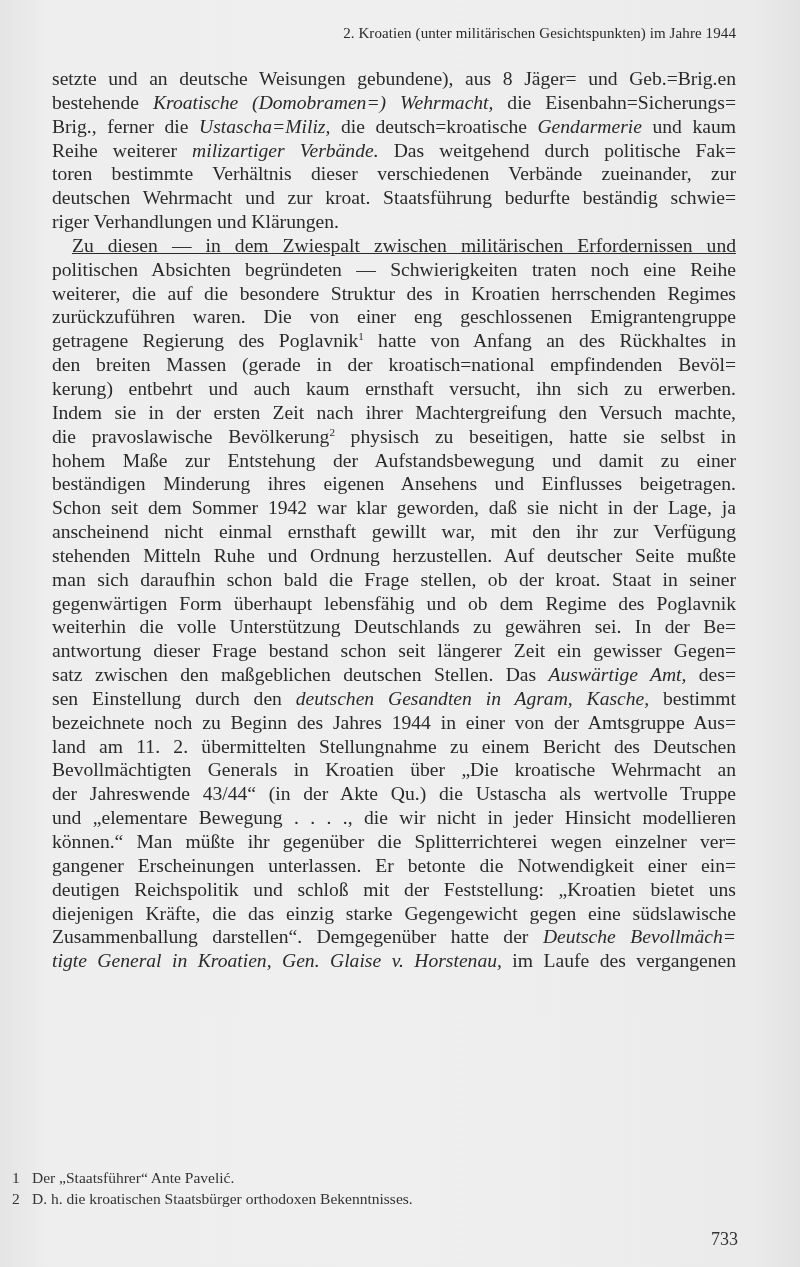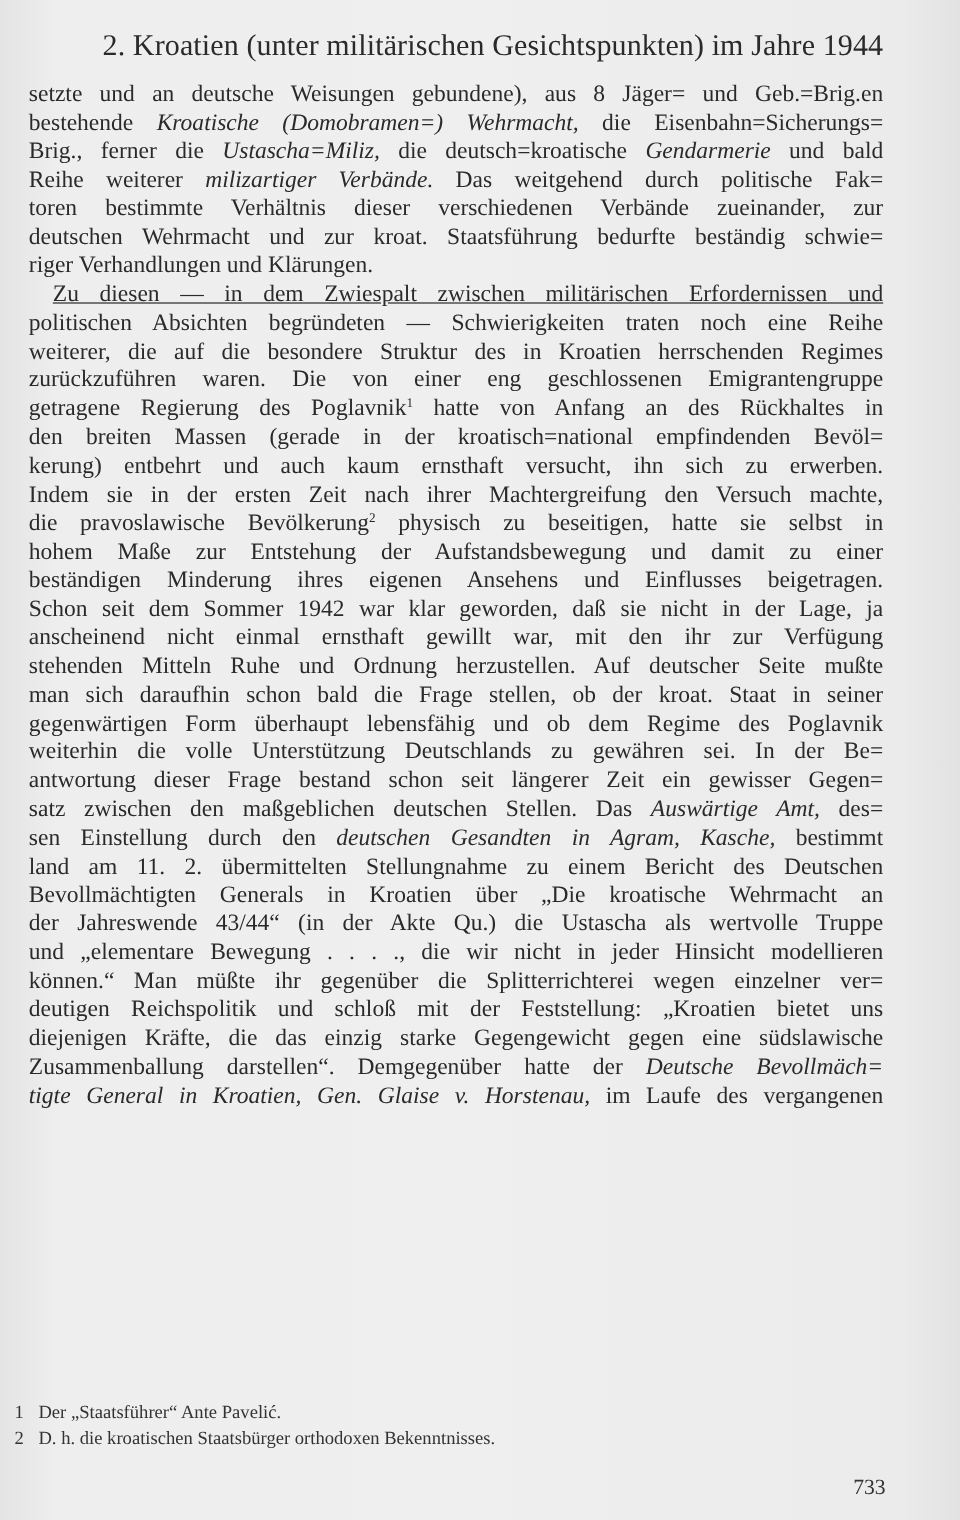--- a/index.html
+++ b/index.html
@@ -15,40 +15,41 @@
     .page {
       position: absolute;
       left: 0; top: 0;
       width: 800px; height: 1267px;
       background: linear-gradient(90deg, #e4e4e4 0%, #eeeeee 6%, #efefef 50%, #ebebeb 94%, #e2e2e2 100%);
     }
     .running-head {
       position: absolute;
       top: 25px;
       right: 64px;
-      font-size: 25px;
+      font-size: 15px;
       letter-spacing: 0.1px;
       white-space: nowrap;
     }
     .body-text {
       position: absolute;
       left: 24px;
       top: 67px;
       width: 712px;
       font-size: 19.6px;
       line-height: 23.85px;
       text-align: justify;
     }
     .line {
       display: block;
       text-align: justify;
       text-align-last: justify;
       white-space: nowrap;
       height: 23.85px;
       overflow: visible;
+      margin-left: 28px;
     }
     .line.last { text-align-last: left; }
     .line.indent { padding-left: 20px; text-decoration: underline; }
     .line i, .it { font-style: italic; }
     sup { font-size: 11px; line-height: 0; vertical-align: 7px; }
     .footnotes {
       position: absolute;
       left: 12px;
       top: 1167px;
       font-size: 15.5px;
@@ -67,21 +68,21 @@
   </style>
 </head>
 <body>
 
 <div class="page">
   <div class="running-head">2. Kroatien (unter militärischen Gesichtspunkten) im Jahre 1944</div>
 
   <div class="body-text" id="body-text">
       <span class="line"><span>setzte und an deutsche Weisungen gebundene), aus 8 Jäger= und Geb.=Brig.en</span></span>
       <span class="line"><span>bestehende </span><i>Kroatische (Domobramen=) Wehrmacht,</i><span> die Eisenbahn=Sicherungs=</span></span>
-      <span class="line"><span>Brig., ferner die </span><i>Ustascha=Miliz,</i><span> die deutsch=kroatische </span><i>Gendarmerie</i><span> und bald</span></span>
+      <span class="line"><span>Brig., ferner die </span><i>Ustascha=Miliz,</i><span> die deutsch=kroatische </span><i>Gendarmerie</i><span> und kaum</span></span>
       <span class="line"><span>Reihe weiterer </span><i>milizartiger Verbände.</i><span> Das weitgehend durch politische Fak=</span></span>
       <span class="line"><span>toren bestimmte Verhältnis dieser verschiedenen Verbände zueinander, zur</span></span>
       <span class="line"><span>deutschen Wehrmacht und zur kroat. Staatsführung bedurfte beständig schwie=</span></span>
       <span class="line last"><span>riger Verhandlungen und Klärungen.</span></span>
       <span class="line indent"><span>Zu diesen — in dem Zwiespalt zwischen militärischen Erfordernissen und</span></span>
       <span class="line"><span>politischen Absichten begründeten — Schwierigkeiten traten noch eine Reihe</span></span>
       <span class="line"><span>weiterer, die auf die besondere Struktur des in Kroatien herrschenden Regimes</span></span>
       <span class="line"><span>zurückzuführen waren. Die von einer eng geschlossenen Emigrantengruppe</span></span>
       <span class="line"><span>getragene Regierung des Poglavnik</span><sup>1</sup><span> hatte von Anfang an des Rückhaltes in</span></span>
       <span class="line"><span>den breiten Massen (gerade in der kroatisch=national empfindenden Bevöl=</span></span>
@@ -92,25 +93,27 @@
       <span class="line"><span>beständigen Minderung ihres eigenen Ansehens und Einflusses beigetragen.</span></span>
       <span class="line"><span>Schon seit dem Sommer 1942 war klar geworden, daß sie nicht in der Lage, ja</span></span>
       <span class="line"><span>anscheinend nicht einmal ernsthaft gewillt war, mit den ihr zur Verfügung</span></span>
       <span class="line"><span>stehenden Mitteln Ruhe und Ordnung herzustellen. Auf deutscher Seite mußte</span></span>
       <span class="line"><span>man sich daraufhin schon bald die Frage stellen, ob der kroat. Staat in seiner</span></span>
       <span class="line"><span>gegenwärtigen Form überhaupt lebensfähig und ob dem Regime des Poglavnik</span></span>
       <span class="line"><span>weiterhin die volle Unterstützung Deutschlands zu gewähren sei. In der Be=</span></span>
       <span class="line"><span>antwortung dieser Frage bestand schon seit längerer Zeit ein gewisser Gegen=</span></span>
       <span class="line"><span>satz zwischen den maßgeblichen deutschen Stellen. Das </span><i>Auswärtige Amt,</i><span> des=</span></span>
       <span class="line"><span>sen Einstellung durch den </span><i>deutschen Gesandten in Agram, Kasche,</i><span> bestimmt</span></span>
+      <span class="line"><span>bezeichnete noch zu Beginn des Jahres 1944 in einer von der Amtsgruppe Aus=</span></span>
       <span class="line"><span>land am 11. 2. übermittelten Stellungnahme zu einem Bericht des Deutschen</span></span>
       <span class="line"><span>Bevollmächtigten Generals in Kroatien über „Die kroatische Wehrmacht an</span></span>
       <span class="line"><span>der Jahreswende 43/44“ (in der Akte Qu.) die Ustascha als wertvolle Truppe</span></span>
       <span class="line"><span>und „elementare Bewegung . . . ., die wir nicht in jeder Hinsicht modellieren</span></span>
       <span class="line"><span>können.“ Man müßte ihr gegenüber die Splitterrichterei wegen einzelner ver=</span></span>
+      <span class="line"><span>gangener Erscheinungen unterlassen. Er betonte die Notwendigkeit einer ein=</span></span>
       <span class="line"><span>deutigen Reichspolitik und schloß mit der Feststellung: „Kroatien bietet uns</span></span>
       <span class="line"><span>diejenigen Kräfte, die das einzig starke Gegengewicht gegen eine südslawische</span></span>
       <span class="line"><span>Zusammenballung darstellen“. Demgegenüber hatte der </span><i>Deutsche Bevollmäch=</i></span>
       <span class="line"><i>tigte General in Kroatien, Gen. Glaise v. Horstenau,</i><span> im Laufe des vergangenen</span></span>
     </div>
 
   <div class="footnotes">
     <div class="fn">
       <span class="fn-num">1</span>
       <span>Der „Staatsführer“ Ante Pavelić.</span>

